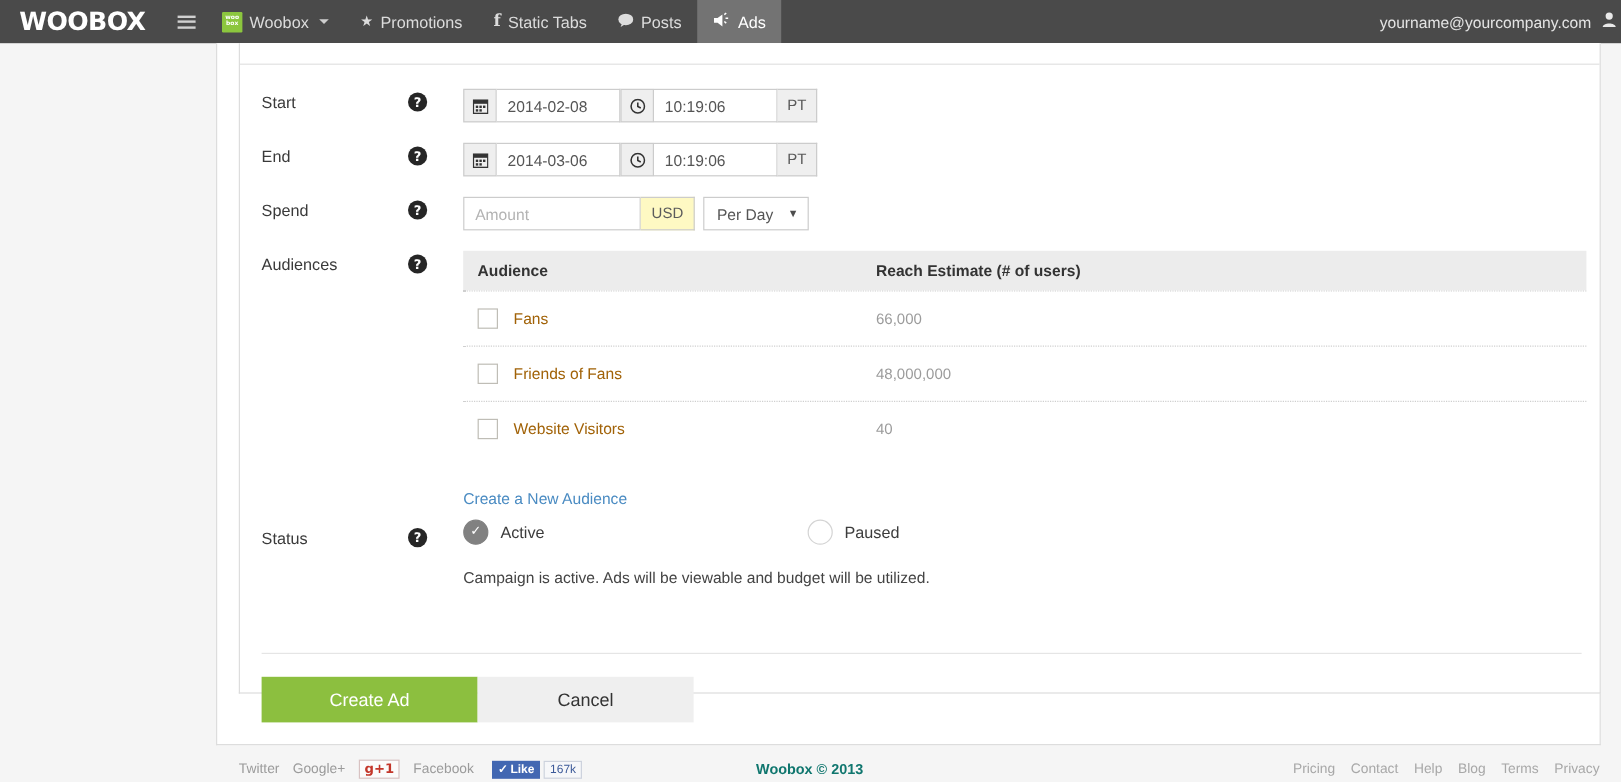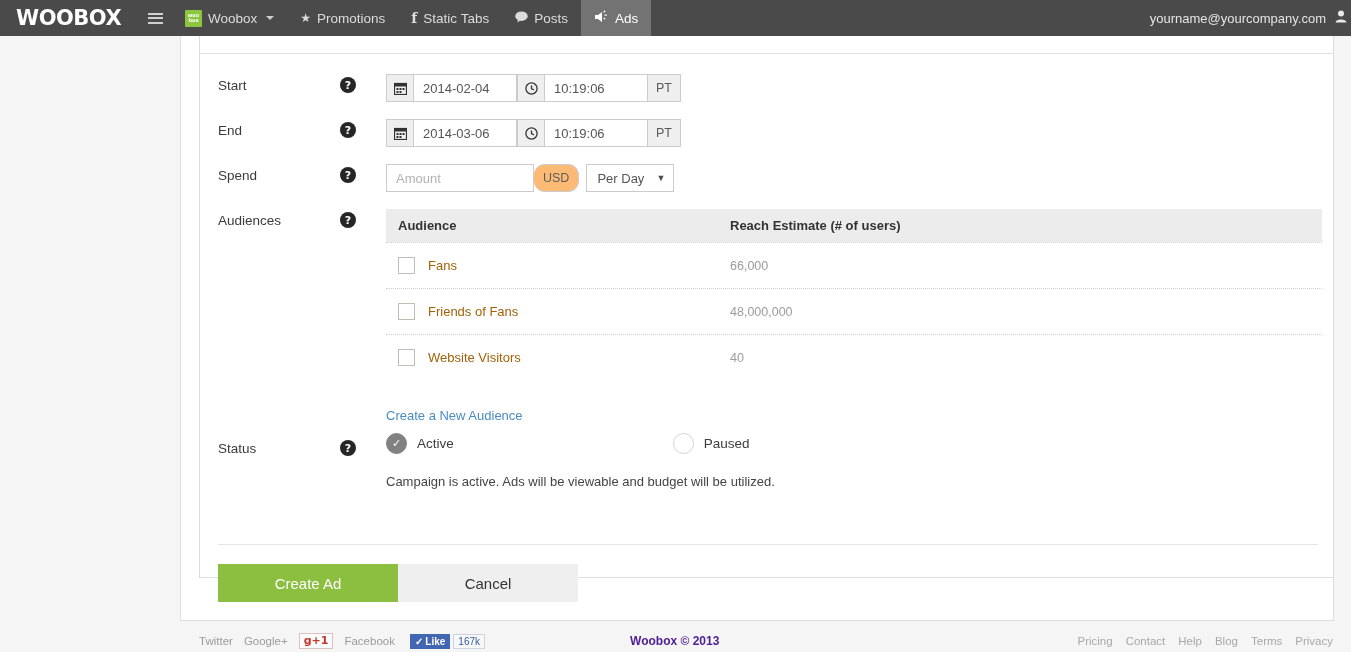--- a/index.html
+++ b/index.html
@@ -110,21 +110,21 @@
   .txt {
     border: 1px solid #cccccc; border-left: none;
     padding: 0 9px; font-size: 13px; color: #555555;
     background: #ffffff; display: flex; align-items: center;
     outline: none;
   }
   .txt.date { width: 103px; }
   .txt.time { width: 103px; }
   .txt.amount { width: 148px; color: #b3b3b3; }
   .addon.tz { border-left: none; width: 33px; background: #efefef; font-size: 12.5px; color: #5a5a5a; }
-  .addon.usd { border-left: none; background: #fdba74; border-radius: 11px; }
+  .addon.usd { border-left: none; background: #fef9c3; }
 
   .select {
     height: 28px; margin-left: 7px;
     border: 1px solid #cccccc; background: #fff;
     display: flex; align-items: center; gap: 12px;
     padding: 0 8px 0 10px; font-size: 13px; color: #555;
     cursor: pointer; min-width: 80px; justify-content: space-between;
   }
   .select .arrow { font-size: 9px; color: #4d4d4d; }
 
@@ -206,21 +206,21 @@
   .fb-btn {
     background: #4267b2; color: #fff; font-size: 10px; font-weight: bold;
     padding: 0 5px; display: flex; align-items: center; gap: 2px;
   }
   .fb-count {
     background: #f6f7f9; border: 1px solid #cdd2dd;
     color: #3b5998; font-size: 10px; padding: 0 4px;
     display: flex; align-items: center; margin-left: 3px;
     position: relative;
   }
-  .f-center { margin-left: 145px; color: #4c1d95; font-weight: bold; font-size: 12px; }
+  .f-center { margin-left: 145px; color: #0f766e; font-weight: bold; font-size: 12px; }
   .f-right { margin-left: auto; margin-right: 18px; display: flex; gap: 13px; }
   .f-right span { color: #a8a8a8; cursor: pointer; }
 </style>
 </head>
 <body>
 
 <div class="navbar">
   <div class="brand">
     <svg class="brand-logo" width="108" height="22" viewBox="0 0 108 22" aria-hidden="true">
       <text x="0" y="18" font-family="DejaVu Sans, sans-serif" font-size="21" font-weight="bold" fill="#ffffff" letter-spacing="-0.5">WOOBOX</text>
@@ -301,21 +301,21 @@
             <svg width="13" height="13" viewBox="0 0 13 13">
                 <rect x="0.5" y="1.5" width="12" height="11" fill="none" stroke="#333" stroke-width="1.2"></rect>
                 <rect x="0.5" y="1.5" width="12" height="3" fill="#333"></rect>
                 <rect x="2.5" y="6" width="2" height="2" fill="#333"></rect>
                 <rect x="5.5" y="6" width="2" height="2" fill="#333"></rect>
                 <rect x="8.5" y="6" width="2" height="2" fill="#333"></rect>
                 <rect x="2.5" y="9" width="2" height="2" fill="#333"></rect>
                 <rect x="5.5" y="9" width="2" height="2" fill="#333"></rect>
               </svg>
           </div>
-          <div class="txt date">2014-02-04</div>
+          <div class="txt date">2014-02-08</div>
           <div class="addon" style="border-left:1px solid #cccccc;">
             <svg width="13" height="13" viewBox="0 0 13 13">
                 <circle cx="6.5" cy="6.5" r="5.6" fill="none" stroke="#333" stroke-width="1.3"></circle>
                 <path d="M6.5 3.4 L6.5 6.7 L9 8" stroke="#333" stroke-width="1.3" fill="none"></path>
               </svg>
           </div>
           <div class="txt time">10:19:06</div>
           <div class="addon text tz">PT</div>
         </div>
       </div>

